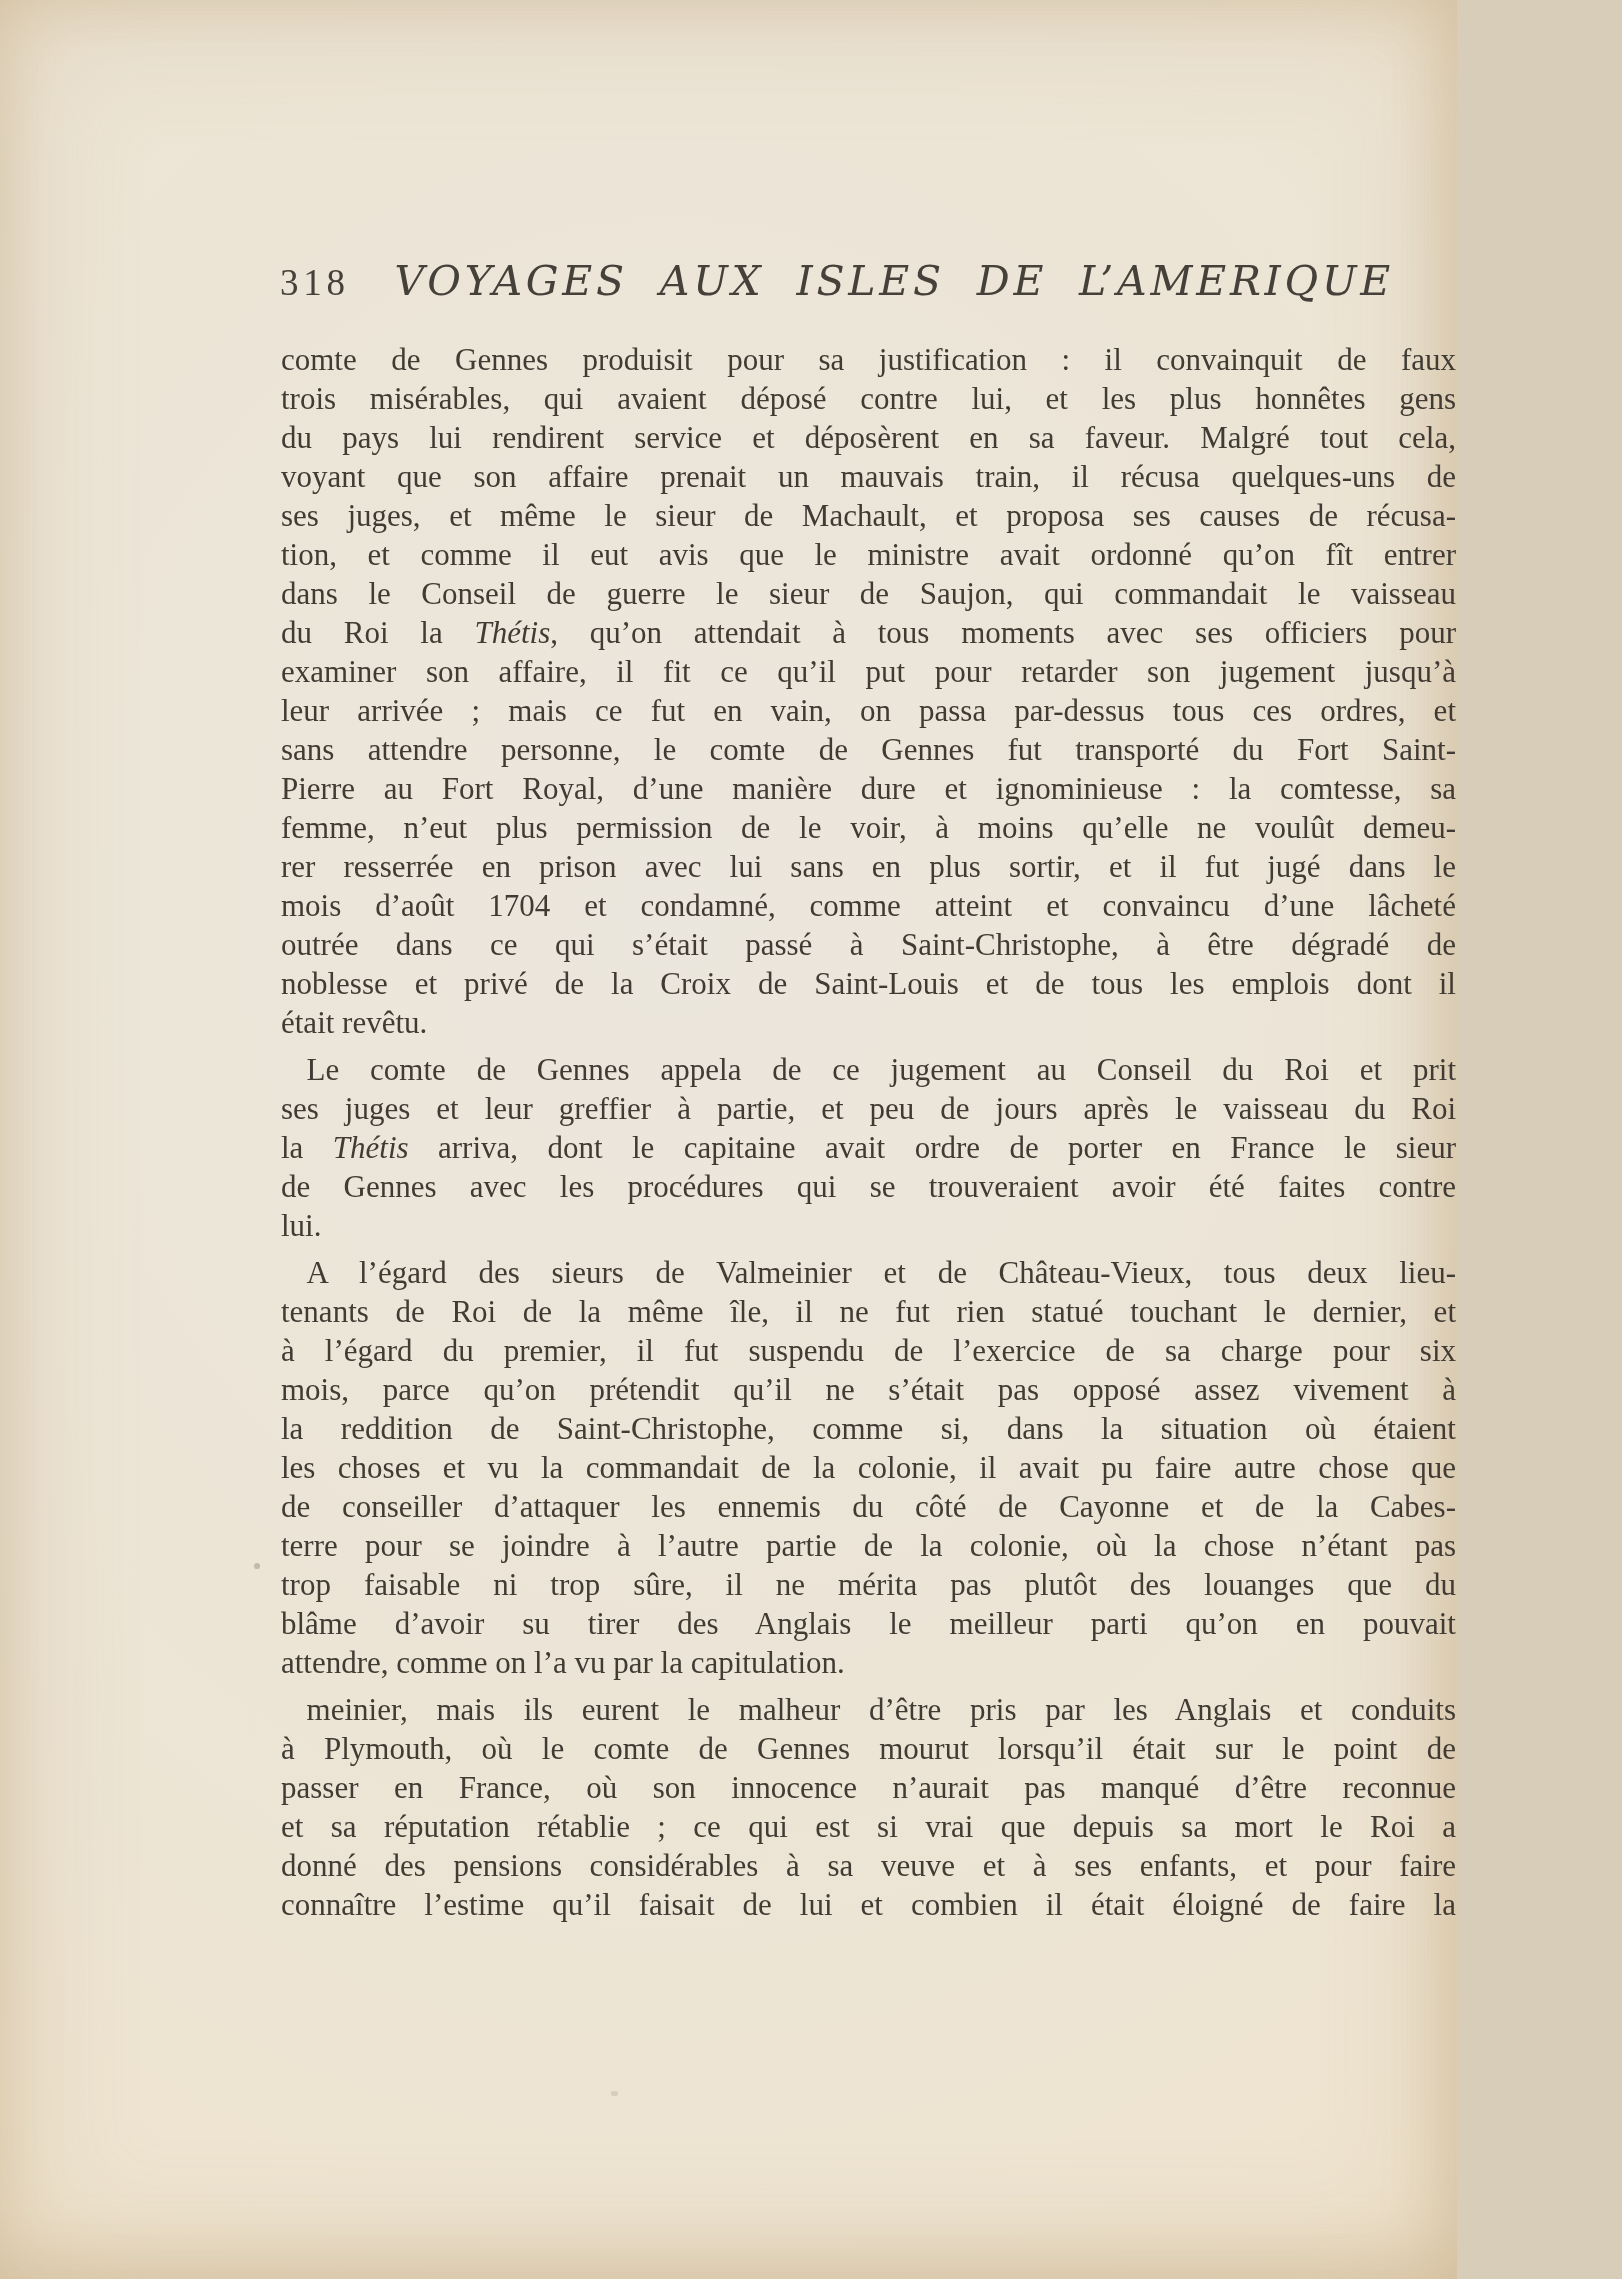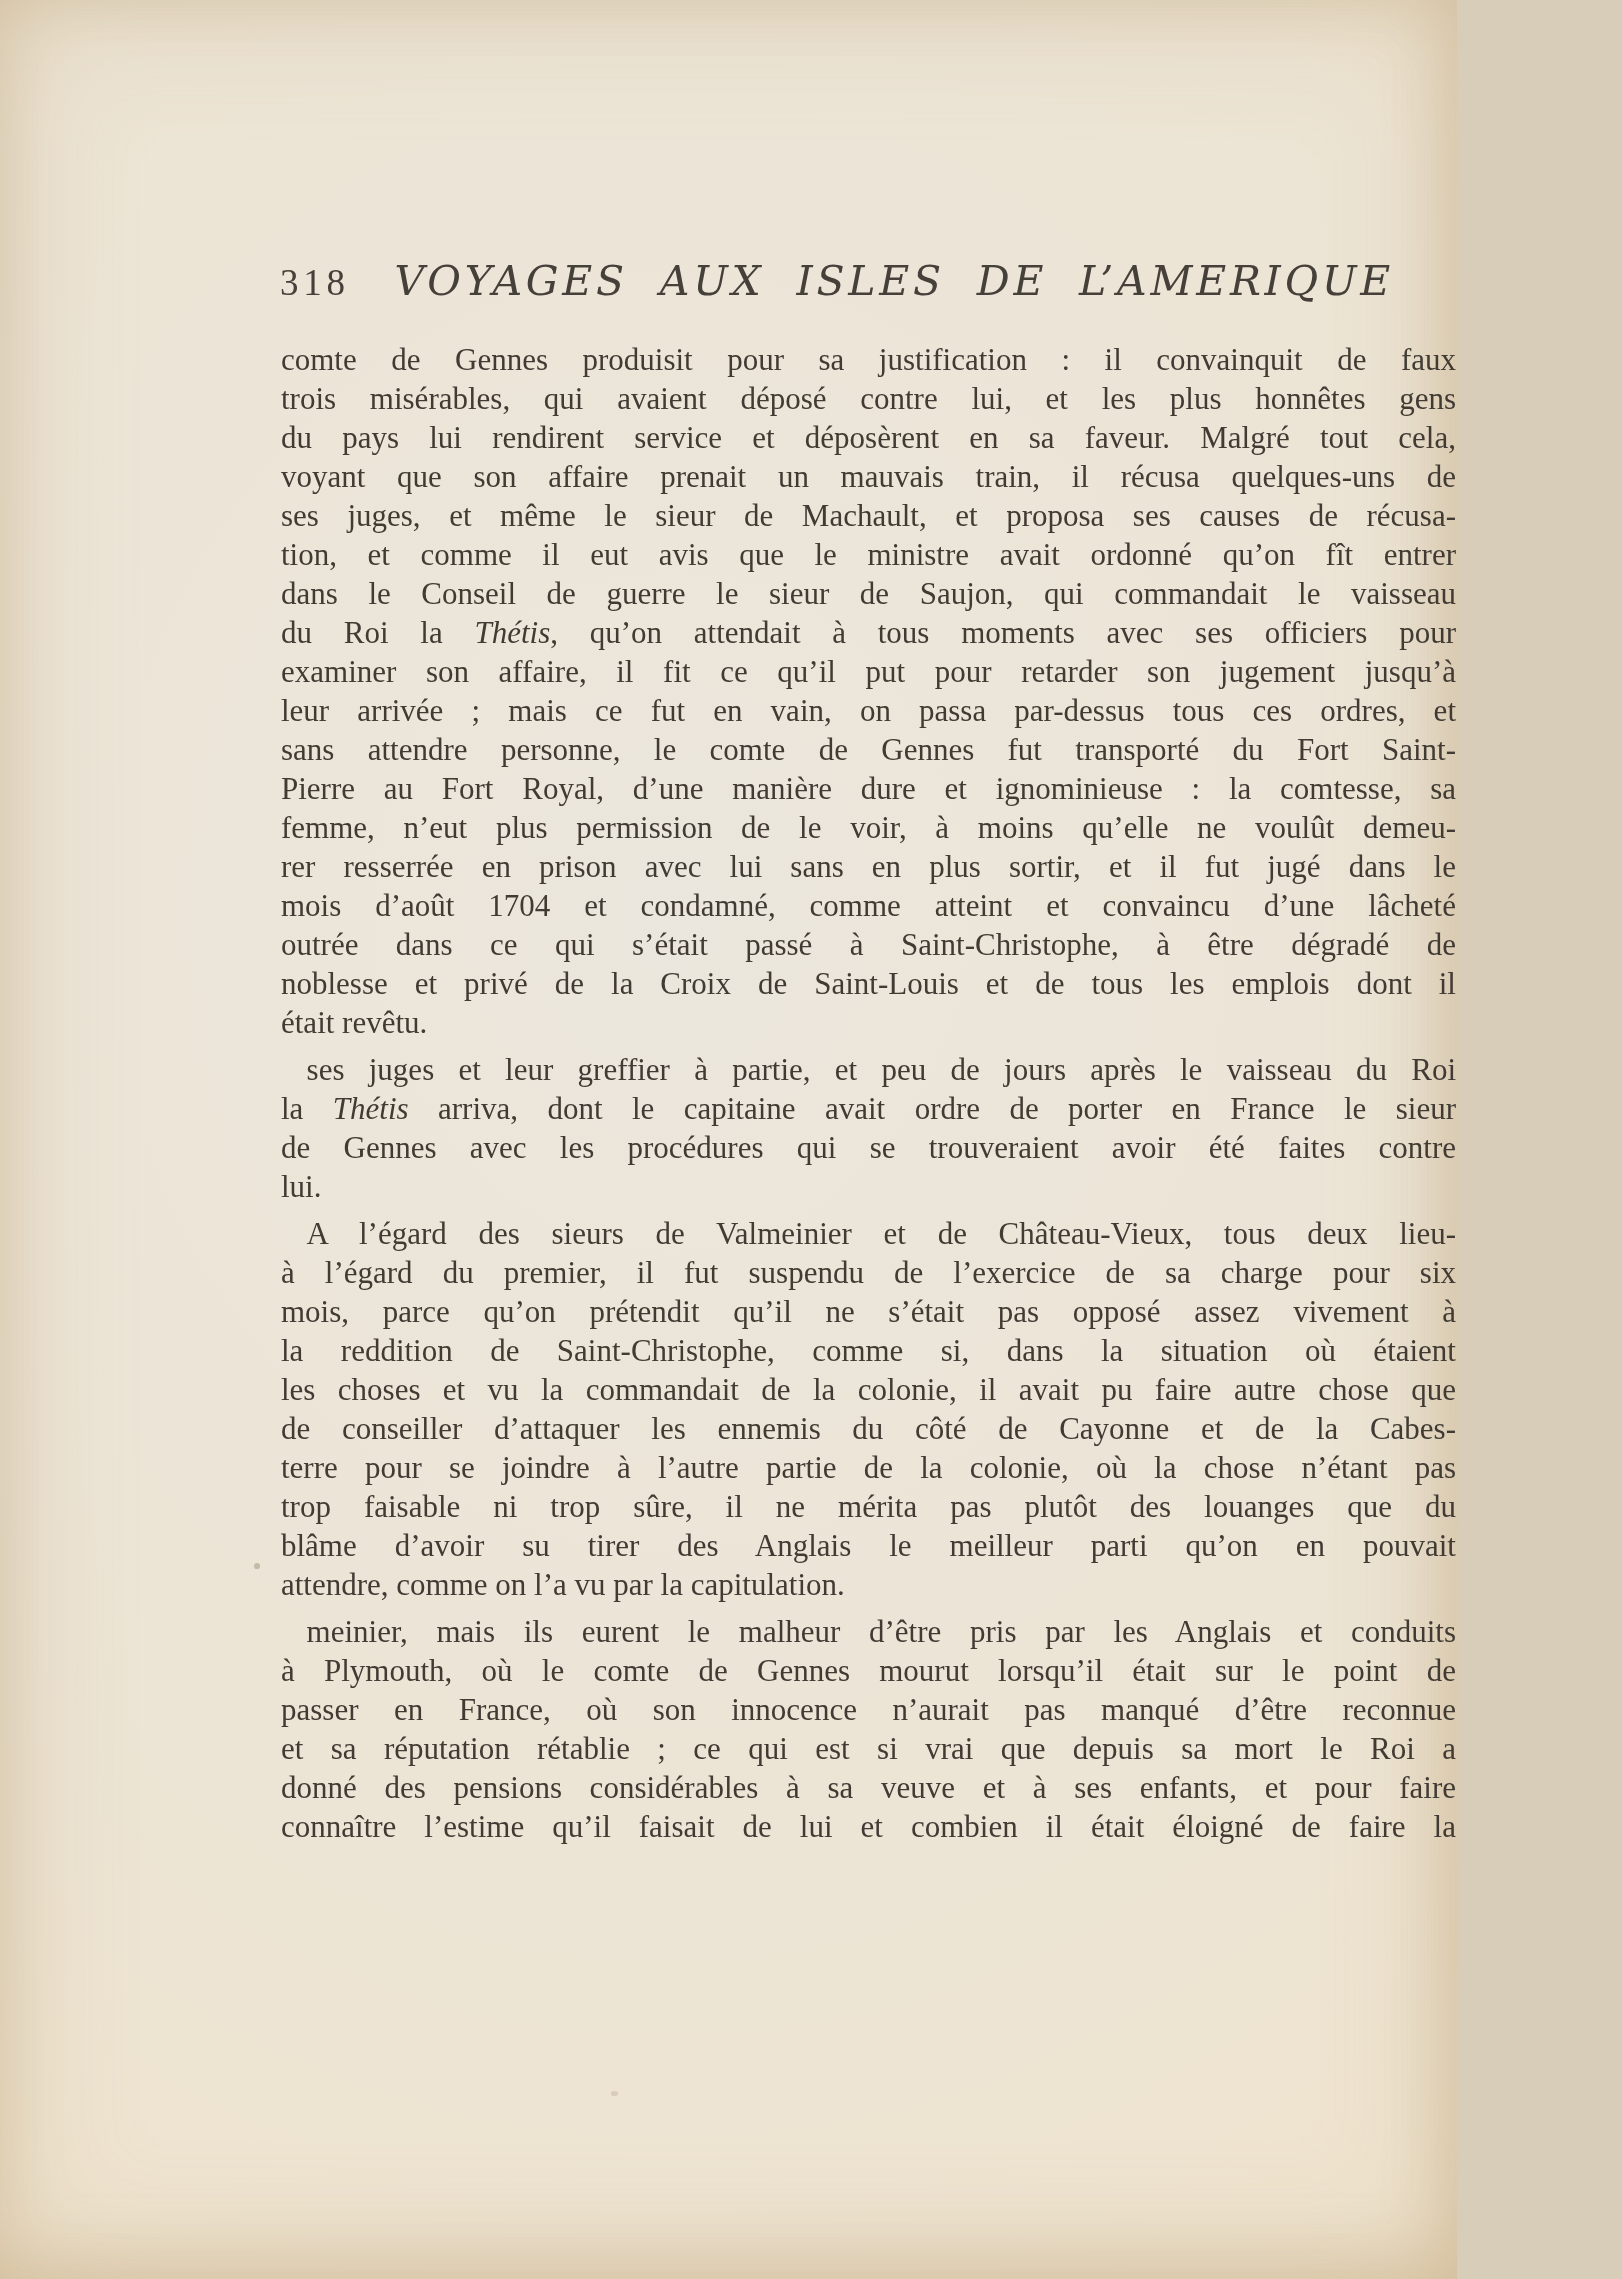--- a/index.html
+++ b/index.html
@@ -103,27 +103,29 @@
         <div class="line">sans attendre personne, le comte de Gennes fut transporté du Fort Saint-</div>
         <div class="line">Pierre au Fort Royal, d’une manière dure et ignominieuse : la comtesse, sa</div>
         <div class="line">femme, n’eut plus permission de le voir, à moins qu’elle ne voulût demeu-</div>
         <div class="line">rer resserrée en prison avec lui sans en plus sortir, et il fut jugé dans le</div>
         <div class="line">mois d’août 1704 et condamné, comme atteint et convaincu d’une lâcheté</div>
         <div class="line">outrée dans ce qui s’était passé à Saint-Christophe, à être dégradé de</div>
         <div class="line">noblesse et privé de la Croix de Saint-Louis et de tous les emplois dont il</div>
         <div class="line no-fill">était revêtu.</div>
       </div>
       <div class="paragraph indent">
+        <div class="line">Le comte de Gennes appela de ce jugement au Conseil du Roi et prit</div>
         <div class="line">ses juges et leur greffier à partie, et peu de jours après le vaisseau du Roi</div>
         <div class="line">la <i>Thétis</i> arriva, dont le capitaine avait ordre de porter en France le sieur</div>
         <div class="line">de Gennes avec les procédures qui se trouveraient avoir été faites contre</div>
         <div class="line no-fill">lui.</div>
       </div>
       <div class="paragraph indent">
         <div class="line">A l’égard des sieurs de Valmeinier et de Château-Vieux, tous deux lieu-</div>
+        <div class="line">tenants de Roi de la même île, il ne fut rien statué touchant le dernier, et</div>
         <div class="line">à l’égard du premier, il fut suspendu de l’exercice de sa charge pour six</div>
         <div class="line">mois, parce qu’on prétendit qu’il ne s’était pas opposé assez vivement à</div>
         <div class="line">la reddition de Saint-Christophe, comme si, dans la situation où étaient</div>
         <div class="line">les choses et vu la commandait de la colonie, il avait pu faire autre chose que</div>
         <div class="line">de conseiller d’attaquer les ennemis du côté de Cayonne et de la Cabes-</div>
         <div class="line">terre pour se joindre à l’autre partie de la colonie, où la chose n’étant pas</div>
         <div class="line">trop faisable ni trop sûre, il ne mérita pas plutôt des louanges que du</div>
         <div class="line">blâme d’avoir su tirer des Anglais le meilleur parti qu’on en pouvait</div>
         <div class="line no-fill">attendre, comme on l’a vu par la capitulation.</div>
       </div>

